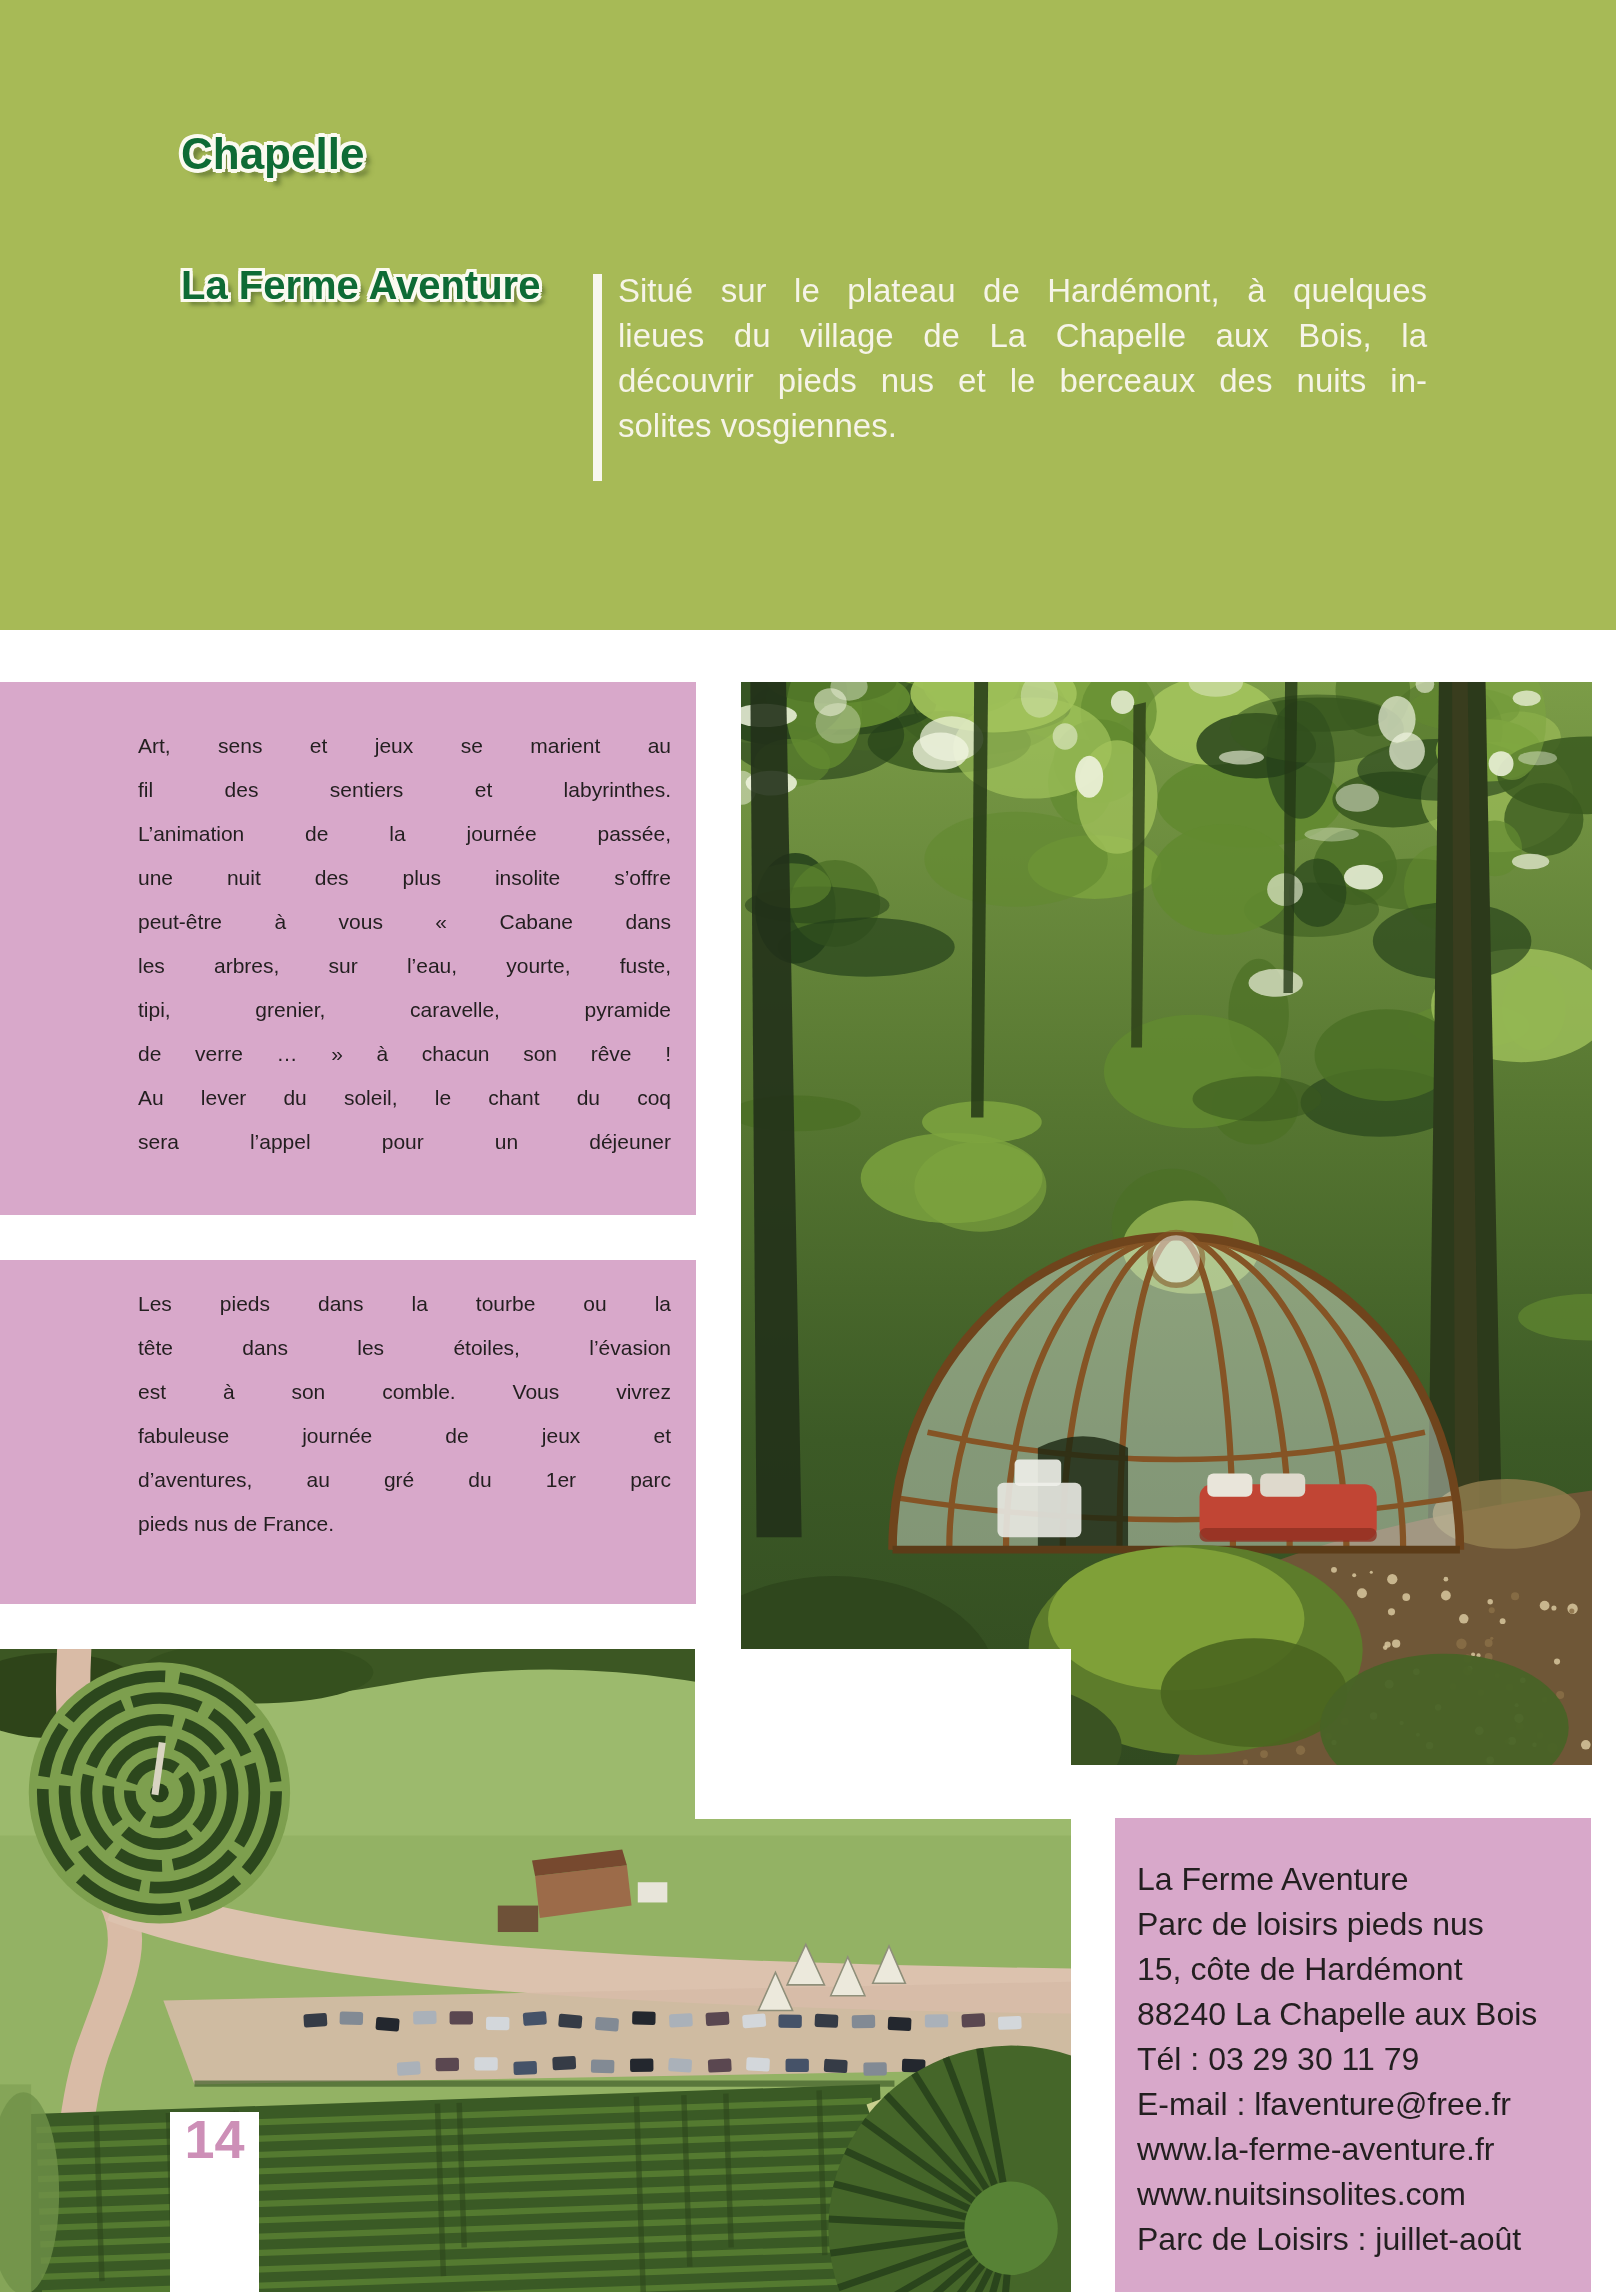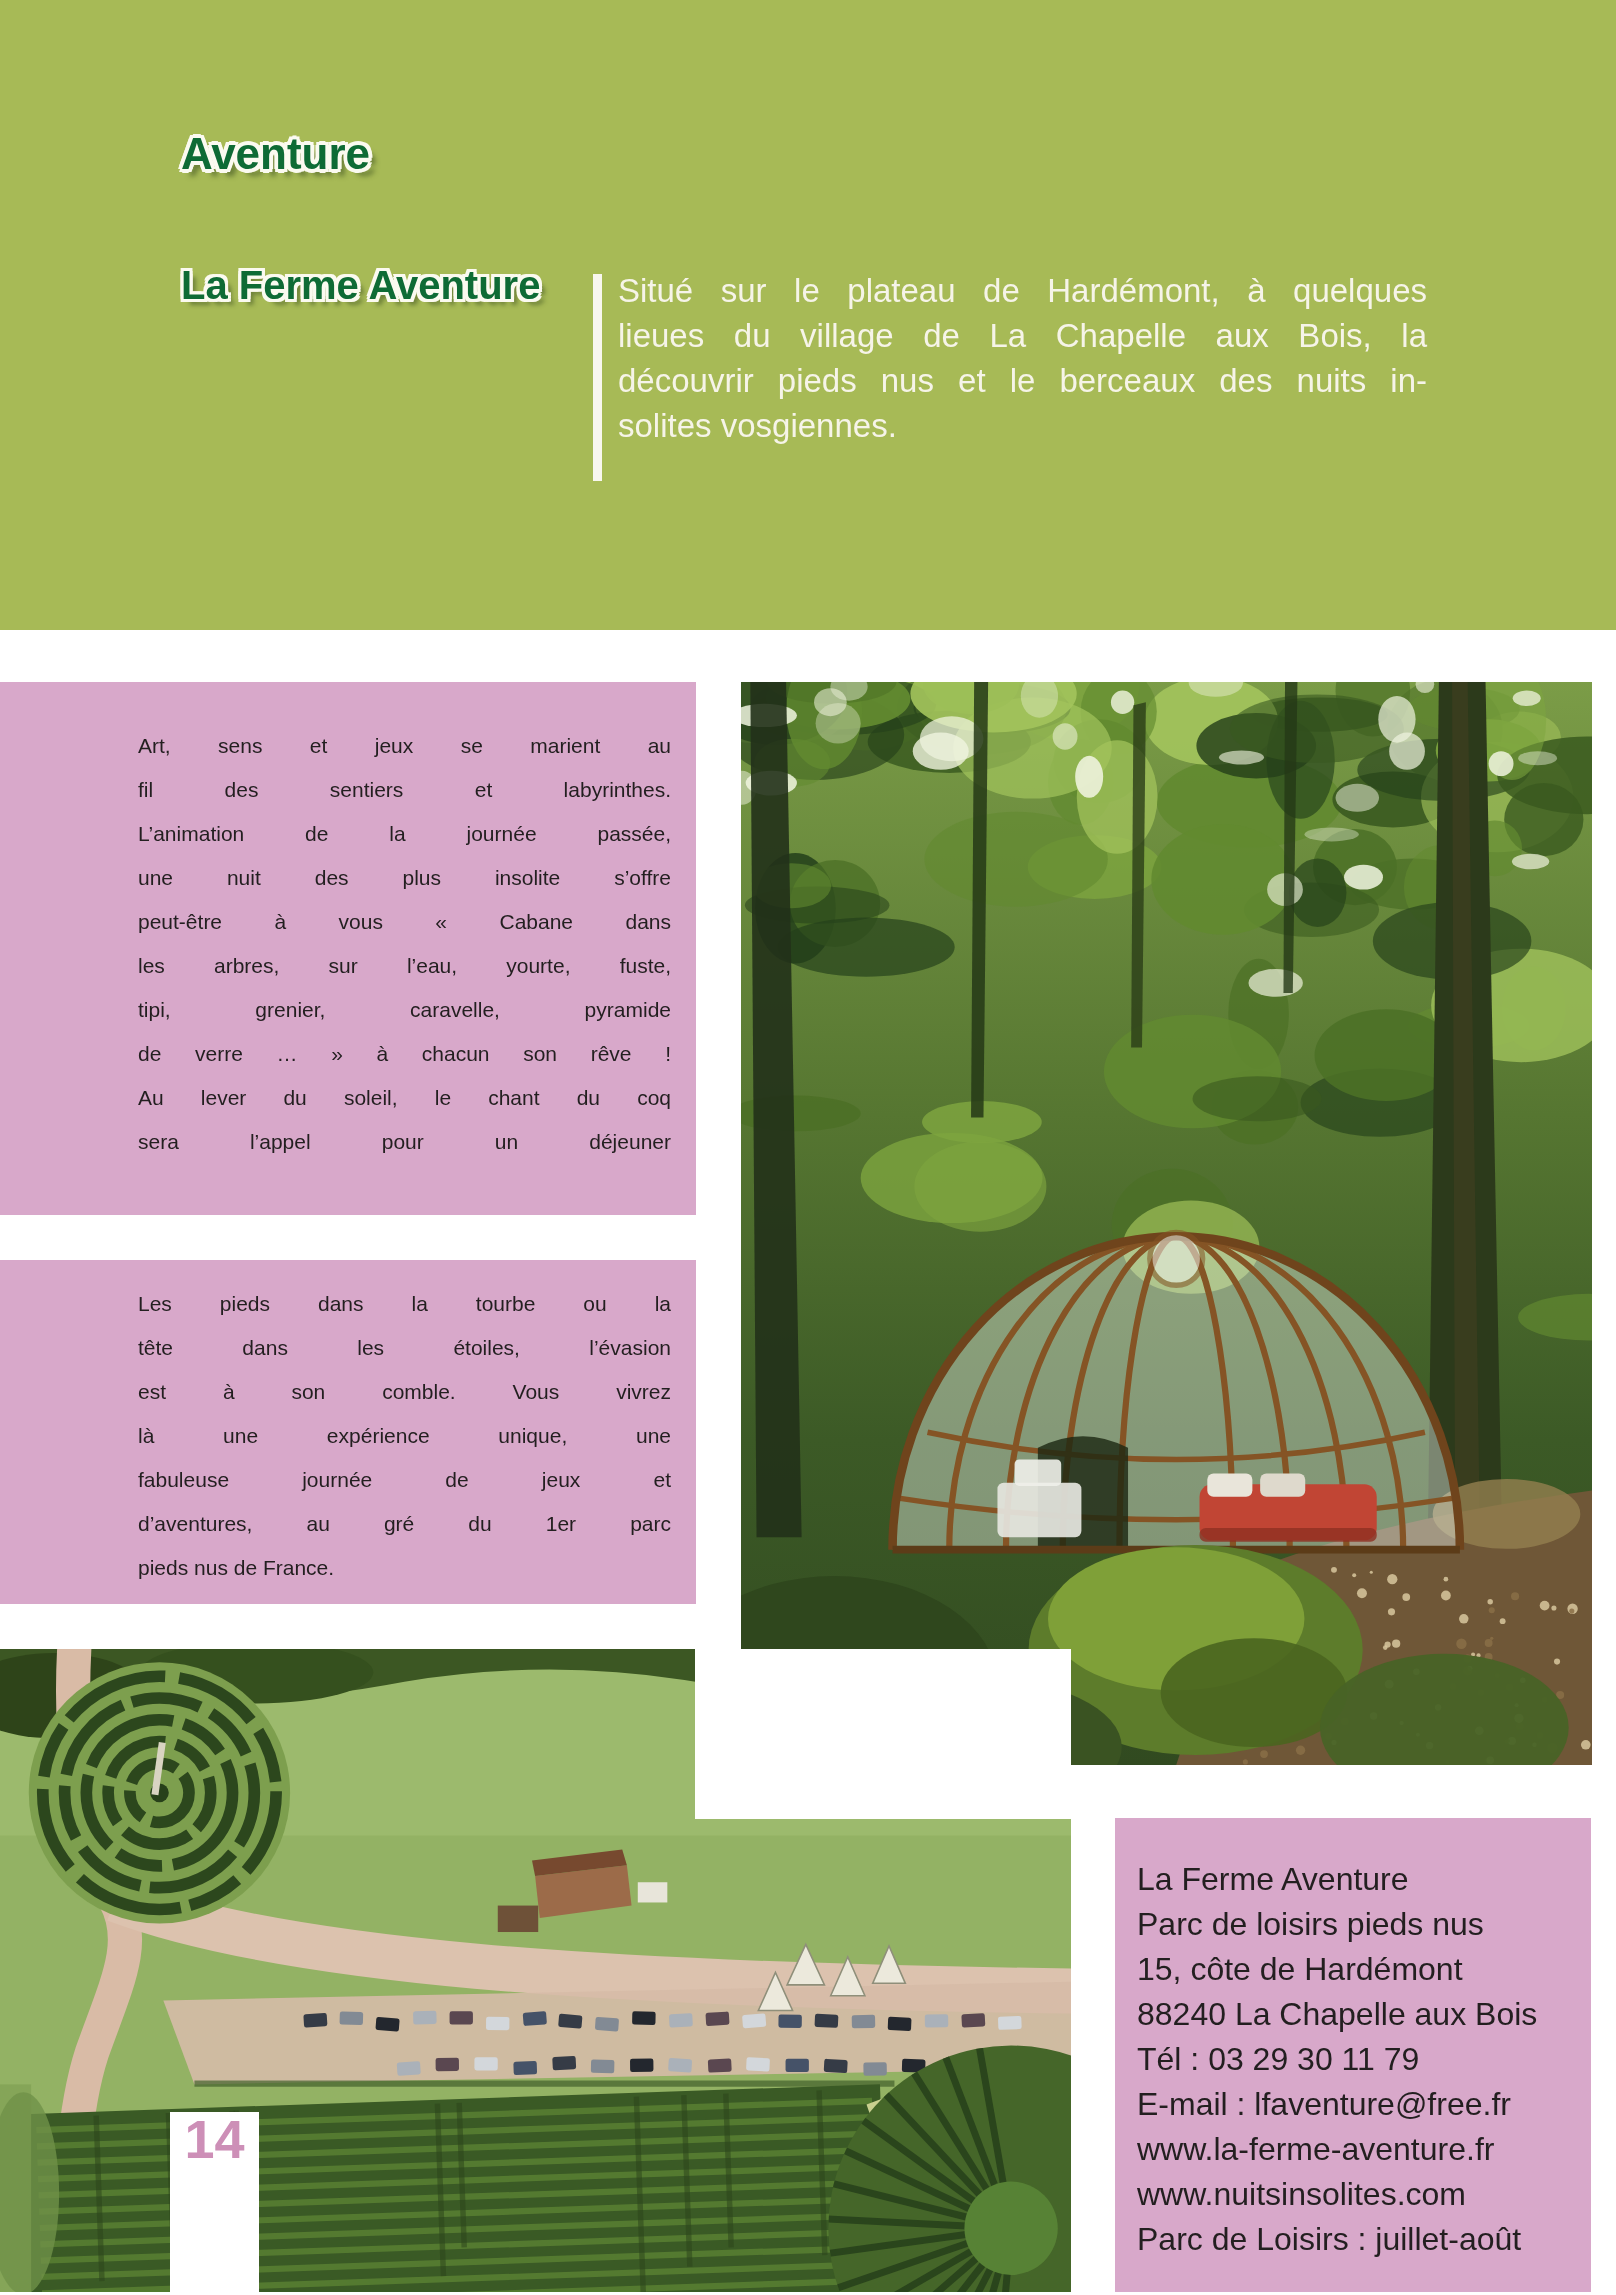--- a/index.html
+++ b/index.html
@@ -43,21 +43,21 @@
   .contact{position:absolute;left:1115px;top:1818px;width:476px;height:474px;background:#d8a8ca;
            color:#231f20;font-size:32px;line-height:45px;padding:39px 15.6px 0 22px}
   .cline{white-space:nowrap}
 </style>
 </head>
 <body>
 
 <div class="page">
 
   <header class="band">
-    <h1 class="title1">Aventure</h1>
+    <h1 class="title1">Chapelle</h1>
     <h2 class="title2">La Ferme Aventure</h2>
     <div class="vbar"></div>
     <div class="intro">
       <div class="jline">Situé sur le plateau de Hardémont, à quelques</div>
       <div class="jline">lieues du village de La Chapelle aux Bois, la</div>
       <div class="jline">découvrir pieds nus et le berceaux des nuits in-</div>
       <div class="jline last">solites vosgiennes.</div>
     </div>
   </header>
 
@@ -71,21 +71,20 @@
     <div class="jline">tipi, grenier, caravelle, pyramide</div>
     <div class="jline">de verre … » à chacun son rêve !</div>
     <div class="jline">Au lever du soleil, le chant du coq</div>
     <div class="jline">sera l’appel pour un déjeuner</div>
   </section>
 
   <section class="pink para2">
     <div class="jline">Les pieds dans la tourbe ou la</div>
     <div class="jline">tête dans les étoiles, l’évasion</div>
     <div class="jline">est à son comble. Vous vivrez</div>
-    <div class="jline">là une expérience unique, une</div>
     <div class="jline">fabuleuse journée de jeux et</div>
     <div class="jline">d’aventures, au gré du 1er parc</div>
     <div class="jline last">pieds nus de France.</div>
   </section>
 
   <figure class="forest">
     <svg viewBox="0 0 1095 1393" preserveAspectRatio="none">
       <defs>
         <linearGradient id="fbg" x1="0" y1="0" x2="0" y2="1">
           <stop offset="0" stop-color="#7b9c47"></stop>

